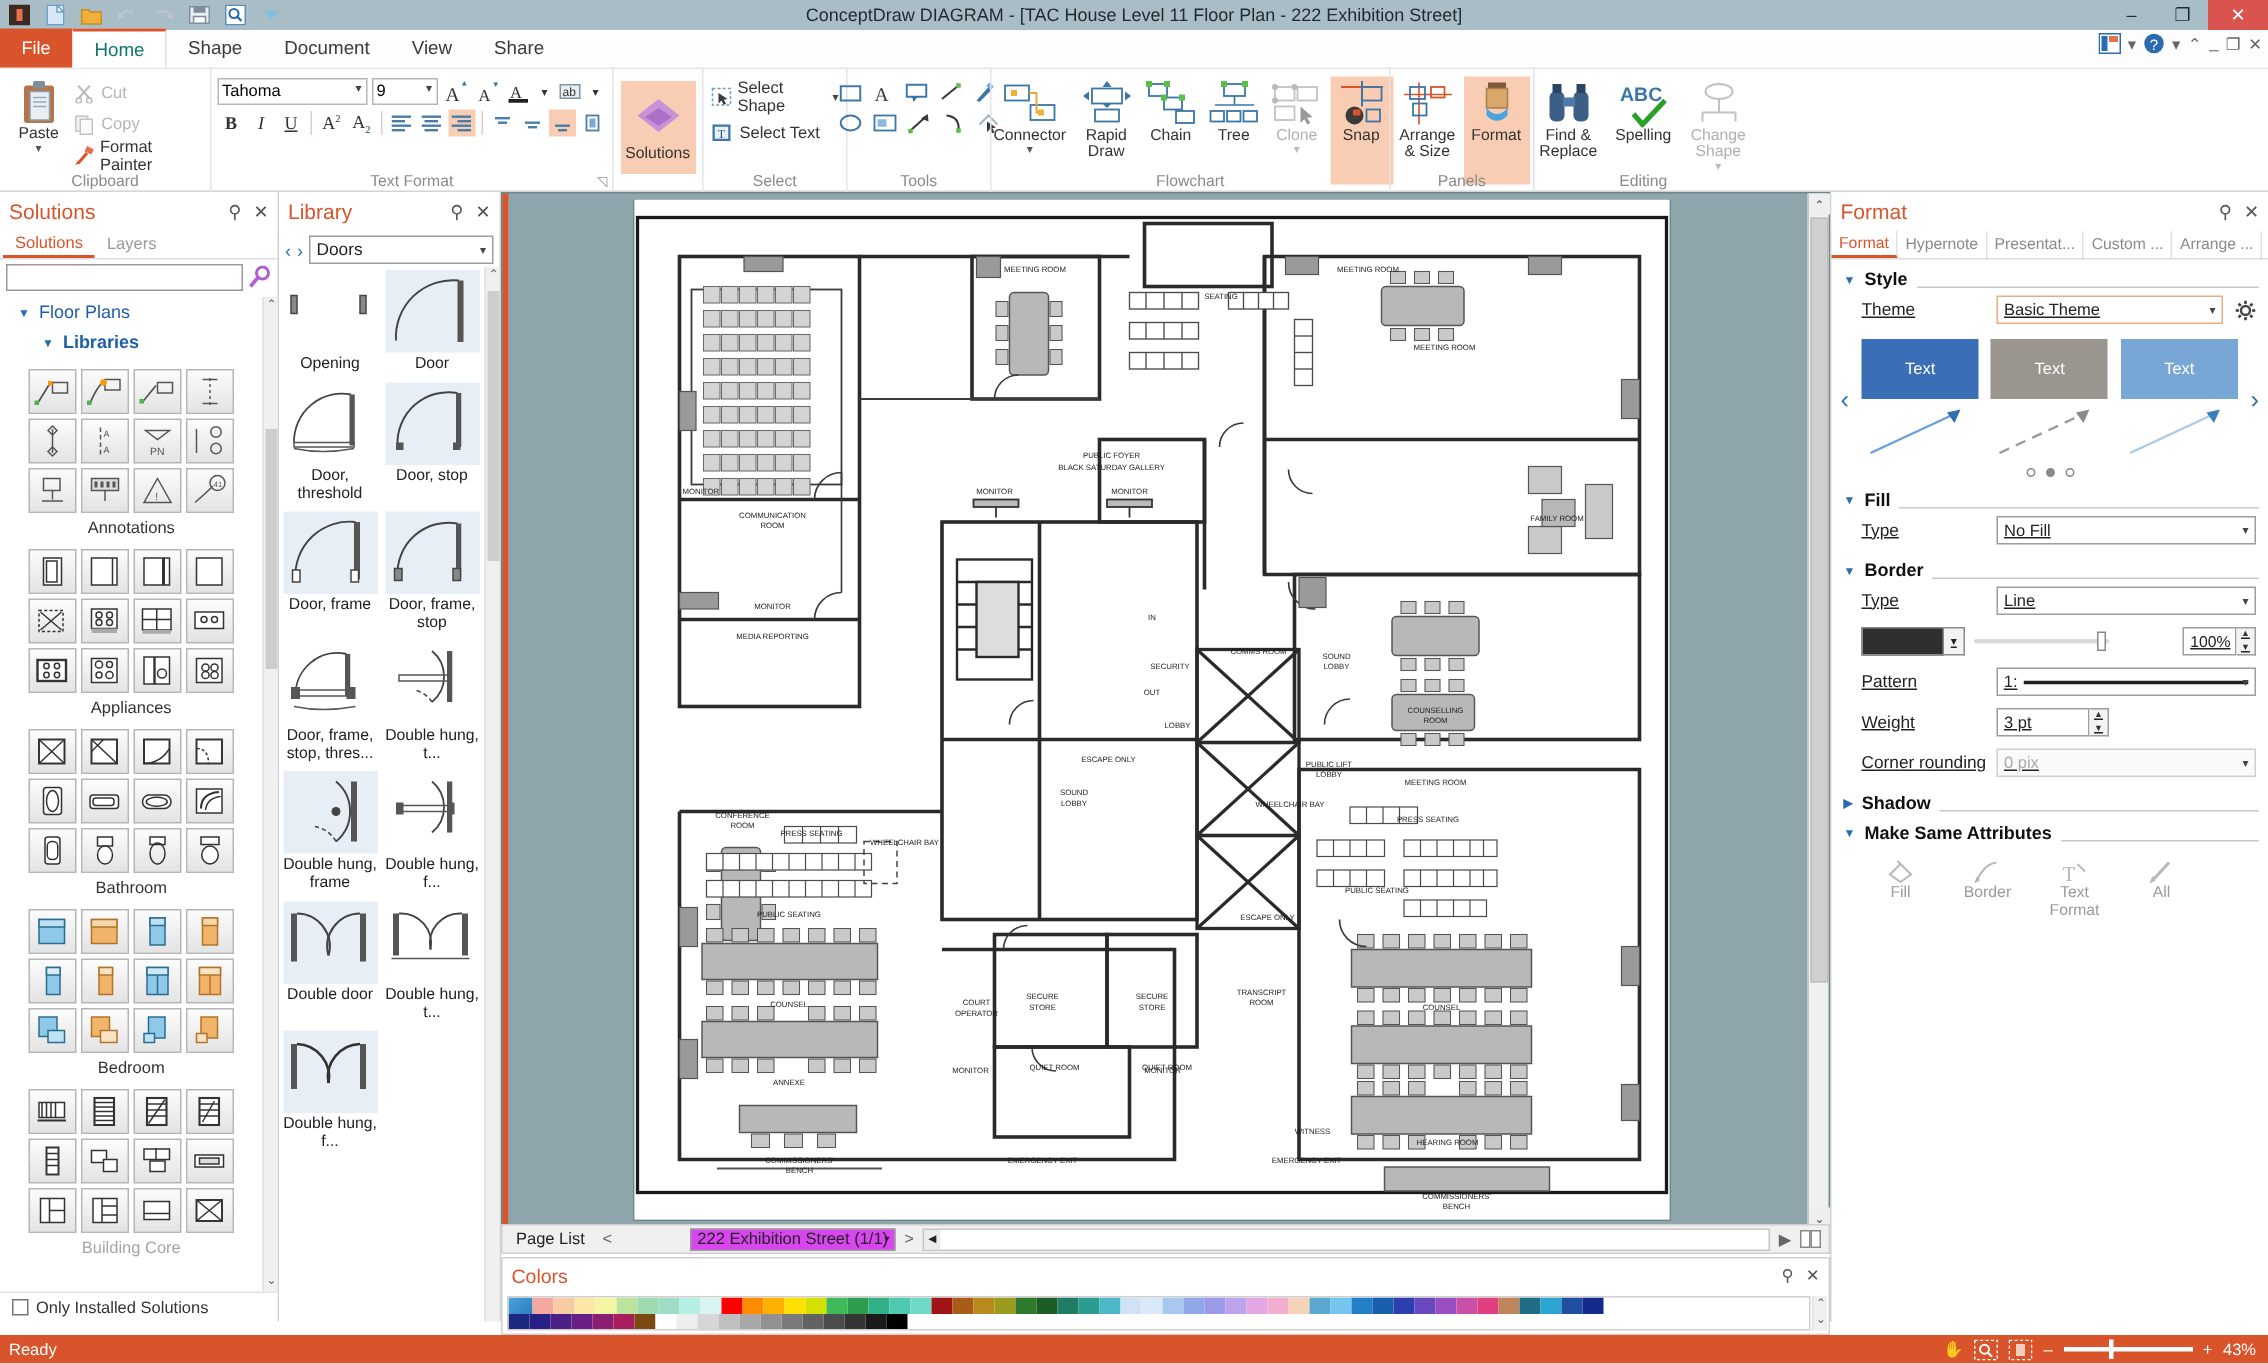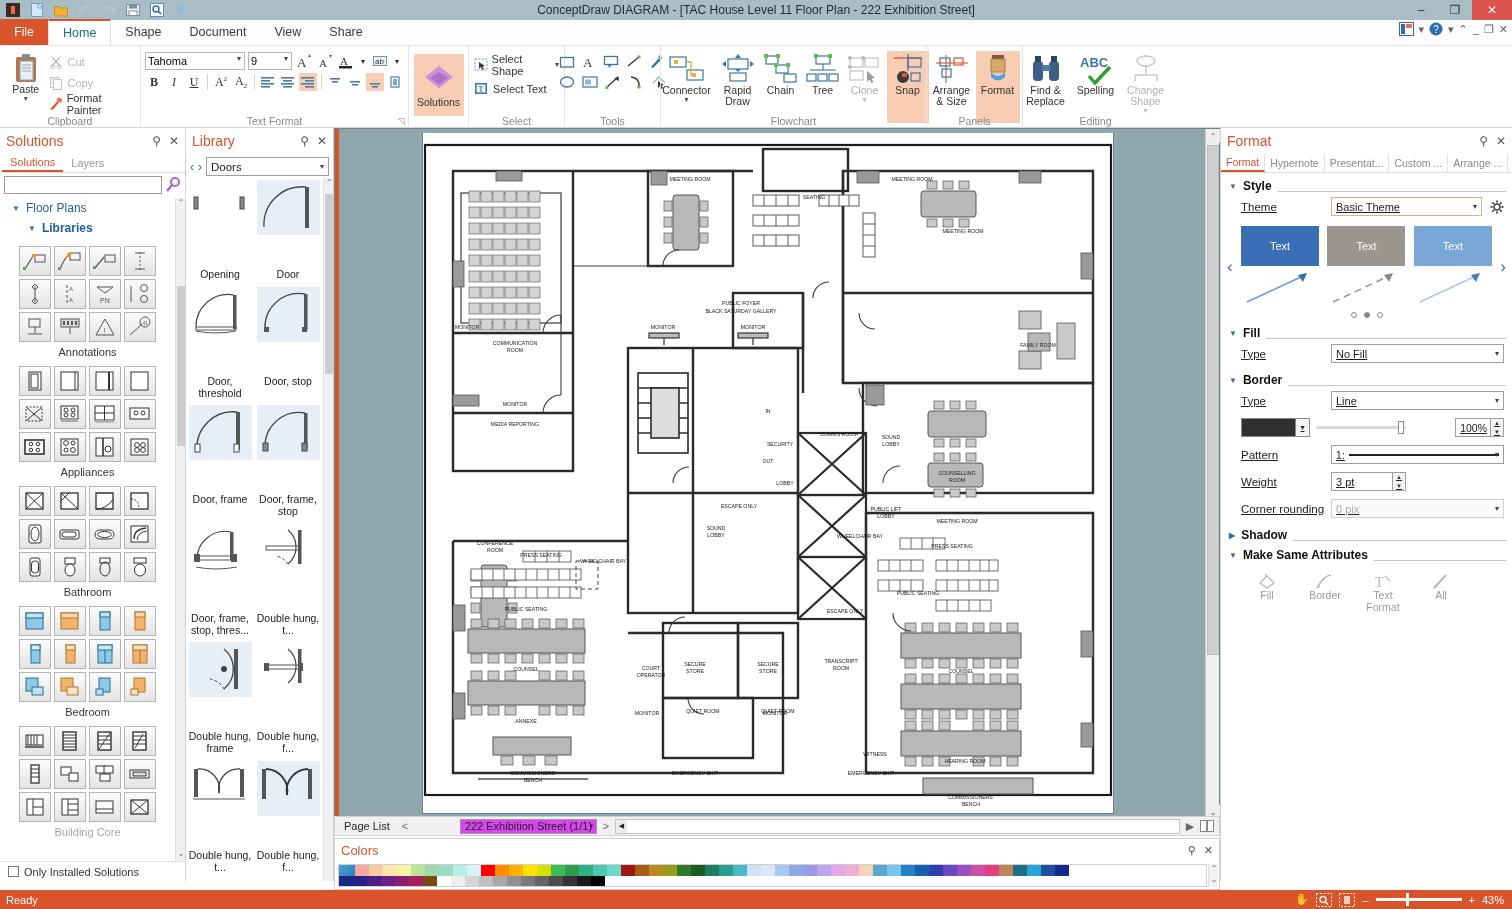--- a/index.html
+++ b/index.html
@@ -121,21 +121,21 @@
     background:#fff; border-right:1px solid #d0d0d0;
   }
   .libnav { display:flex; align-items:center; gap:4px; padding:3px 4px; }
   .libnav .nv { color:#2b6cb0; font-size:12px; }
   .libnav .combo { flex:1; height:19px; border:1px solid #9e9e9e; background:#fff;
      font-size:11.5px; display:flex; align-items:center; padding:0 4px; position:relative; }
   .libnav .combo .cv { }
   .libnav .combo .ca { position:absolute; right:4px; font-size:8px; color:#444; }
   .libbody { position:absolute; top:50px; left:0; right:11px; bottom:0; overflow:hidden; }
   .libitems { display:grid; grid-template-columns:1fr 1fr; }
-  .libitem { display:flex; flex-direction:column; align-items:center; padding:2px 0 4px 0;gap:32px; }
+  .libitem { display:flex; flex-direction:column; align-items:center; padding:2px 0 4px 0; }
   .libitem .thumb { width:63px; height:55px; display:flex; align-items:center; justify-content:center; }
   .libitem.alt .thumb { background:#e8eef5; }
   .libitem .cap { font-size:10.5px; text-align:center; color:#222; line-height:1.12; margin-top:2px; max-width:68px; }
 
   
   .canvaswrap {
     position:absolute; left:334px; top:128px; width:886px; height:706px;
     background:#8fa6ad; border:1px solid #6d858d;
   }
   .canvasarea { position:absolute; left:4px; top:4px; right:14px; bottom:14px; background:#8fa6ad; overflow:hidden; }
@@ -1431,20 +1431,31 @@
                 <path d="M30 4 A22 22 0 0 1 30 38" fill="none" stroke="#444" stroke-width="1.2"></path>
                 <rect x="40" y="4" width="3.5" height="34" fill="#555"></rect>
                 <rect x="8" y="20" width="34" height="4" fill="none" stroke="#555"></rect>
                 <rect x="6" y="18" width="5" height="8" fill="#555"></rect>
                 <rect x="40" y="18" width="5" height="8" fill="#555"></rect>
               </svg>
           </div>
           <div class="cap">Double hung, f...</div>
         </div>
 
+        <div class="libitem alt">
+          <div class="thumb">
+            <svg width="60" height="50">
+                <rect x="4" y="6" width="4" height="32" fill="#555"></rect>
+                <rect x="50" y="6" width="4" height="32" fill="#555"></rect>
+                <path d="M8 6 A22 22 0 0 1 29 34" fill="none" stroke="#444" stroke-width="1.4"></path>
+                <path d="M50 6 A22 22 0 0 0 29 34" fill="none" stroke="#444" stroke-width="1.4"></path>
+              </svg>
+          </div>
+          <div class="cap">Double door</div>
+        </div>
 
         <div class="libitem">
           <div class="thumb">
             <svg width="60" height="50">
                 <rect x="4" y="6" width="4" height="28" fill="#555"></rect>
                 <rect x="50" y="6" width="4" height="28" fill="#555"></rect>
                 <path d="M8 6 A20 20 0 0 1 29 30" fill="none" stroke="#444" stroke-width="1.3"></path>
                 <path d="M50 6 A20 20 0 0 0 29 30" fill="none" stroke="#444" stroke-width="1.3"></path>
                 <line x1="3" y1="36" x2="55" y2="36" stroke="#555"></line>
               </svg>

